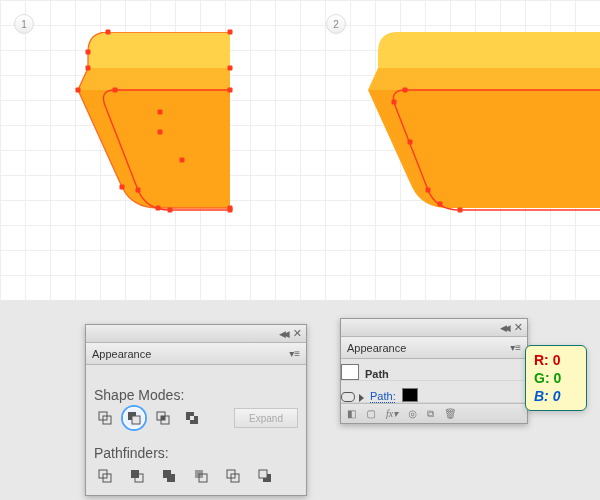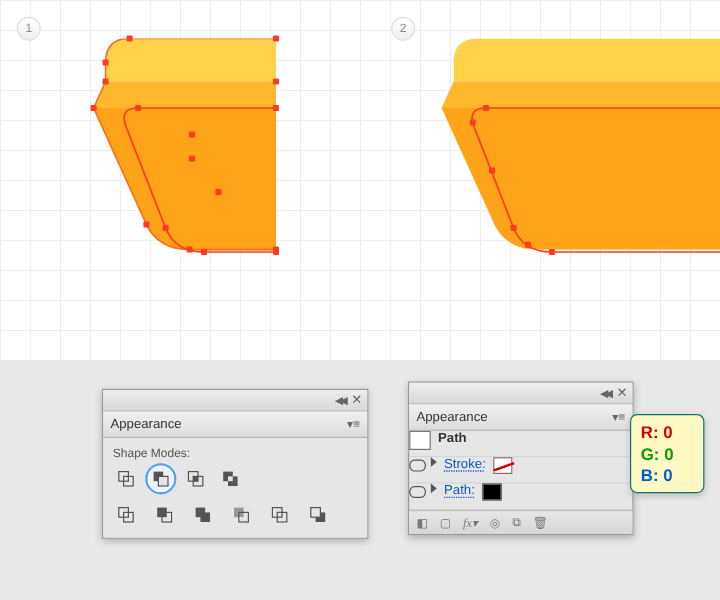--- a/index.html
+++ b/index.html
@@ -24,47 +24,47 @@
 
   .panel-area { width:600px; height:200px; background:#e8e8e8; position:relative; }
   .panel { position:absolute; width:220px; background:#e6e6e6; border:1px solid #9a9a9a; box-shadow: 0 2px 6px rgba(0,0,0,.25); }
   .panel-titlebar { height:18px; background:linear-gradient(#eee,#d8d8d8); border-bottom:1px solid #b5b5b5; display:flex; align-items:center; justify-content:flex-end; padding:0 4px;}
   .panel-chevrons { font-size:9px; color:#666; letter-spacing:-3px; }
   .panel-close { margin-left:6px; font-size:11px; color:#666; }
   .panel-header { height:22px; background:linear-gradient(#f0f0f0,#dcdcdc); border-bottom:1px solid #b5b5b5; display:flex; align-items:center; justify-content:space-between; padding:0 6px; font-size:11px; color:#333;}
   .panel-menu { font-size:10px; color:#666; }
   .panel-body { padding:6px 8px 8px; background:#e6e6e6; }
 
-  .section-label { font-size:10px; color:#555; margin:2px 0 4px; }
+  .section-label { font-size:14px; color:#555; margin:16px 0 4px; }
   .icon-row { display:flex; gap:7px; align-items:center; margin-bottom:8px;}
   .mode-btn { width:22px; height:22px; display:flex; align-items:center; justify-content:center; border:none; background:transparent;}
   .mode-btn.selected { border-radius:50%; box-shadow:0 0 0 2px #4ea3ff, inset 0 0 0 1px #fff; background:#eaf3ff; }
   .mglyph { width:14px; height:14px; display:block; }
   .expand-btn { margin-left:auto; width:64px; height:20px; font-size:10px; border:1px solid #c7c7c7; background:linear-gradient(#f3f3f3,#e2e2e2); color:#aaa; }
   .pf-row { display:flex; gap:10px; }
 
   .app-list { }
-  .app-row { display:flex; align-items:flex-start; height:22px; padding:0 0; border-bottom:1px solid #d6d6d6; gap:6px;}
+  .app-row { display:flex; align-items:flex-end; height:22px; padding:0 0; border-bottom:1px solid #d6d6d6; gap:6px;}
   .swatch { width:18px; height:16px; border:1px solid #777; background:#fff; box-shadow: inset 1px 1px 0 #fff; display:block;}
   .row-label { font-weight:bold; color:#333; font-size:11px;}
   .eye { width:12px; height:12px; display:inline-block; }
   .eye::before { content:""; display:block; width:12px; height:8px; margin-top:2px; border:1px solid #555; border-radius:60%/100%; }
   .tri { width:0;height:0;border-top:4px solid transparent;border-bottom:4px solid transparent;border-left:5px solid #555; }
   .link-text { color:#1355c2; text-decoration:underline dotted; text-underline-offset:2px; }
   .val-text { color:#222; text-decoration:underline dotted; text-underline-offset:2px; }
   .stroke-swatch { width:16px;height:14px;border:1px solid #777; background:#fff; position:relative; }
   .stroke-swatch::after { content:""; position:absolute; left:-1px; top:6px; width:18px; height:2px; background:#d40000; transform:rotate(-20deg);}
   .fill-swatch { width:16px;height:14px;border:1px solid #777; background:#000; }
   .panel-footer { height:20px; background:linear-gradient(#e6e6e6,#d7d7d7); border-top:1px solid #bdbdbd; display:flex; align-items:center; gap:10px; padding:0 6px; color:#777; font-size:10px;}
   .fx { font-style:italic; font-family:Georgia, serif; }
 
   .rgb-card { position:absolute; width:62px; background:#fef9c3; border:1px solid #0f766e; border-radius:6px; box-shadow:0 2px 6px rgba(0,0,0,.18); padding:5px 8px; font-size:14px; font-weight:bold; line-height:18px;}
   .rgb-card .r { color:#d10000; }
   .rgb-card .g { color:#0c9b00; }
-  .rgb-card .b { color:#005bd1; }
+  .rgb-card .b { color:#005bd1;font-style:italic; }
 </style>
 </head>
 <body>
 
 <div class="canvas-area">
   <div class="step-badge" style="left:14px; top:14px;">
       <span>1</span>
     </div>
   <div class="step-badge" style="left:326px; top:14px;">
       <span>2</span>
@@ -146,21 +146,23 @@
               <rect x="5" y="5" width="4" height="4" fill="#555"></rect>
             </svg>
           </button>
         <button class="mode-btn">
             <svg class="mglyph" viewBox="0 0 14 14">
               <rect x="1" y="1" width="8" height="8" fill="#555"></rect>
               <rect x="5" y="5" width="8" height="8" fill="#555"></rect>
               <rect x="5" y="5" width="4" height="4" fill="#e6e6e6"></rect>
             </svg>
           </button>
-      </div>
+        <button class="expand-btn">Expand</button>
+      </div>
+      <div class="section-label">Pathfinders:</div>
       <div class="pf-row">
         <button class="mode-btn">
             <svg class="mglyph" viewBox="0 0 14 14">
               <rect x="1" y="1" width="8" height="8" fill="none" stroke="#555"></rect>
               <rect x="5" y="5" width="8" height="8" fill="none" stroke="#555"></rect>
             </svg>
           </button>
         <button class="mode-btn">
             <svg class="mglyph" viewBox="0 0 14 14">
               <rect x="1" y="1" width="8" height="8" fill="#555"></rect>
@@ -201,26 +203,20 @@
       <span class="panel-close">✕</span>
     </div>
     <div class="panel-header">
       <span>Appearance</span>
       <span class="panel-menu">▾≡</span>
     </div>
     <div class="app-list">
       <div class="app-row">
         <span class="swatch"></span>
         <span class="row-label">Path</span>
-      </div>
-      <div class="app-row">
-        <span class="eye"></span>
-        <span class="tri"></span>
-        <span class="link-text">Stroke:</span>
-        <span class="stroke-swatch"></span>
       </div>
       <div class="app-row">
         <span class="eye"></span>
         <span class="tri"></span>
         <span class="link-text">Path:</span>
         <span class="fill-swatch"></span>
       </div>
     </div>
     <div class="panel-footer">
       <span>◧</span>

